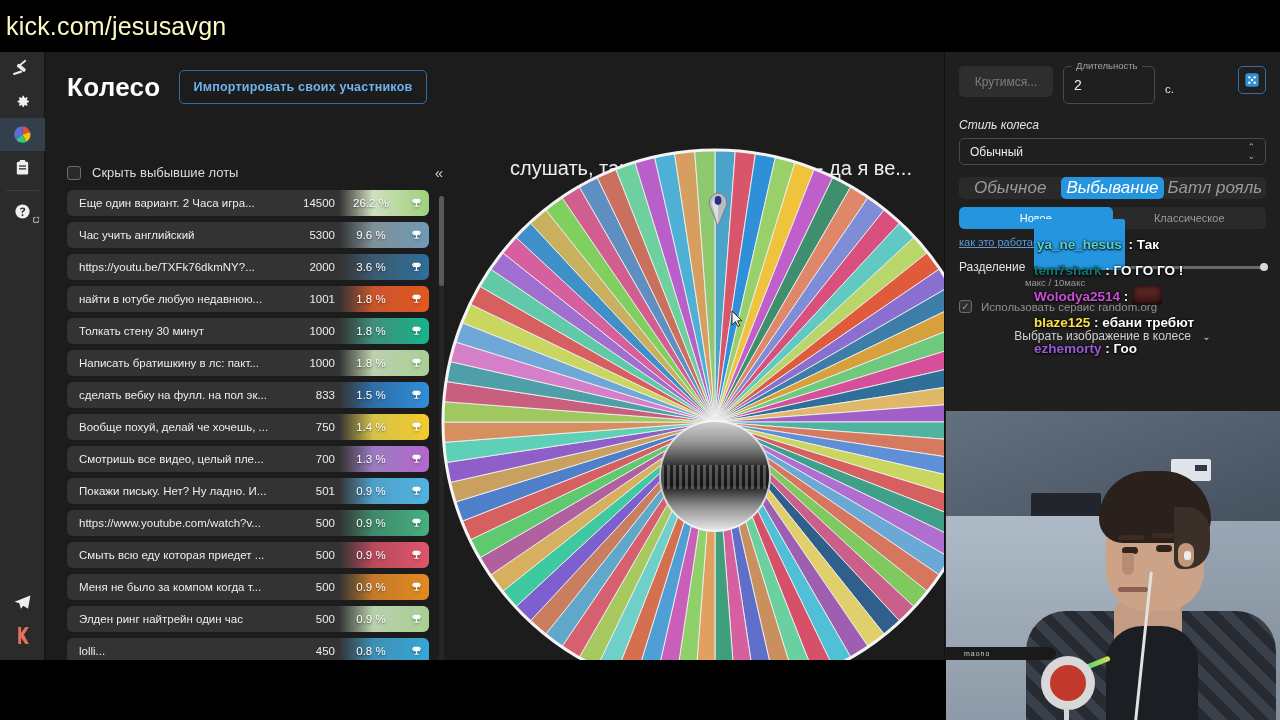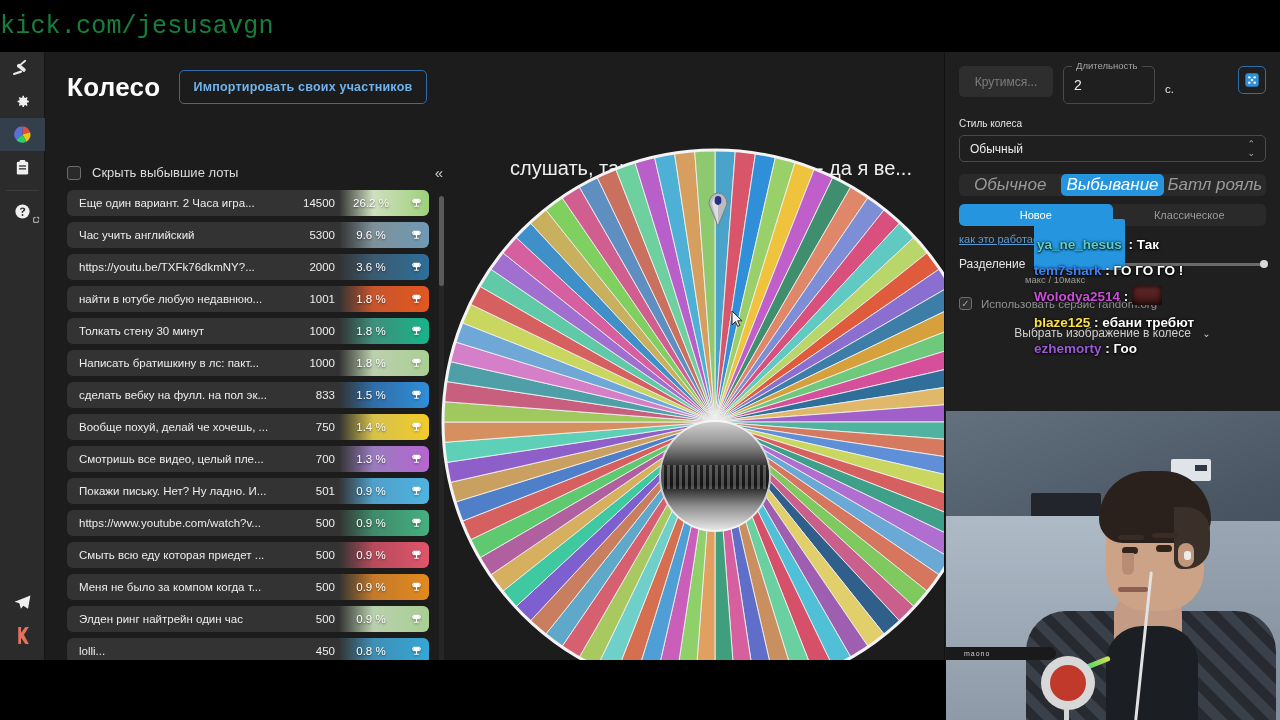--- a/index.html
+++ b/index.html
@@ -5,22 +5,22 @@
 <style>
   * { box-sizing: border-box; margin:0; padding:0; }
   html,body { width:1280px; height:720px; overflow:hidden; background:#000; }
   body { font-family:"Liberation Sans","DejaVu Sans",sans-serif; color:#e8e8e8; }
 
   #screen { position:relative; width:1280px; height:720px; background:#000; }
 
   
   .urlbar { position:absolute; left:0; top:0; width:1280px; height:52px; background:#000;
             display:flex; align-items:center; }
-  .urlbar .url { font-size:25px; color:#15803d; letter-spacing:.2px; 
-                 font-family:Liberation Mono, monospace; }
+  .urlbar .url { font-size:25px; color:#fef9c3; letter-spacing:.2px; padding-left:6px;
+                 font-family:Liberation Sans, sans-serif; }
 
   
   .app { position:absolute; left:0; top:52px; width:1280px; height:608px; background:#1c1c1c; }
 
   
   .rail { position:absolute; left:0; top:0; width:45px; height:608px; background:#2b2b2b;
           border-right:1px solid #151515; display:flex; flex-direction:column; align-items:center; }
   .rail-btn { width:45px; height:33px; display:flex; align-items:center; justify-content:center;
               position:relative; }
   .rail-btn.active { background:#33404c; }
@@ -87,21 +87,21 @@
               font-size:12px; display:flex; align-items:center; justify-content:center; cursor:pointer; }
   .dur-field { position:relative; width:92px; height:38px; border:1px solid #4a4a4a; border-radius:5px;
                background:transparent; display:flex; align-items:center; padding-left:10px; }
   .dur-legend { position:absolute; left:8px; top:-7px; font-size:9.5px; color:#a5a5a5;
                 background:#1f1f1f; padding:0 4px; }
   .dur-val { font-size:14px; color:#ededed; }
   .sec { font-size:11.5px; color:#e3e3e3; align-self:center; margin-top:8px; }
   .dice { margin-left:auto; width:28px; height:28px; border:1px solid #2f6ea8; border-radius:5px;
           display:flex; align-items:center; justify-content:center; cursor:pointer; }
 
-  .lbl-sm { font-size:10px; color:#e6e6e6; margin:14px 0 6px 0; }
+  .lbl-sm { font-size:12px; color:#e6e6e6; margin:14px 0 6px 0;font-style:italic; }
   .select { height:27px; border:1px solid #4a4a4a; border-radius:5px; display:flex;
             align-items:center; padding:0 10px; font-size:12px; color:#ececec; cursor:pointer; }
   .select .chev { margin-left:auto; font-size:9px; color:#b0b0b0; line-height:9px; }
 
   .seg { margin-top:12px; display:flex; background:#2a2a2a; border-radius:5px; overflow:hidden; height:22px; }
   .seg .it { flex:1; display:flex; align-items:center; justify-content:center; font-size:17px;
              color:#9a9a9a; cursor:pointer;font-style:italic; }
   .seg .it.on { background:#2595e0; color:#fff; border-radius:5px; }
 
   .seg2 { margin-top:8px; display:flex; background:#2a2a2a; border-radius:5px; overflow:hidden; height:22px; }
@@ -716,21 +716,21 @@
           <span class="cv">⌄</span>
         </div>
 
       </div>
     </div>
 
   </div>
 
   <div class="chat" id="chat-overlay">
       <div class="msg"><span class="usr" style="color: rgb(90, 209, 196); background: rgb(37, 149, 224); padding: 18px 3px; border-radius: 2px;">ya_ne_hesus</span><span class="sep"> : </span><span class="txt">Так</span></div>
-      <div class="msg"><span class="usr" style="color: #3b82f6;">tem7shark</span><span class="sep"> : </span><span class="txt">ГО ГО ГО !</span></div>
+      <div class="msg"><span class="usr" style="color: #0f766e;">tem7shark</span><span class="sep"> : </span><span class="txt">ГО ГО ГО !</span></div>
       <div class="msg"><span class="usr" style="color: rgb(201, 79, 214);">Wolodya2514</span><span class="sep"> : </span><span class="emote"></span></div>
       <div class="msg"><span class="usr" style="color: #fde047;">blaze125</span><span class="sep"> : </span><span class="txt">ебани требют</span></div>
       <div class="msg"><span class="usr" style="color: rgb(154, 90, 214);">ezhemorty</span><span class="sep"> : </span><span class="txt">Гоо</span></div>
     </div>
 
   <div class="cam">
     <div class="wall"></div>
     <div class="frame">
         <i></i>
       </div>

